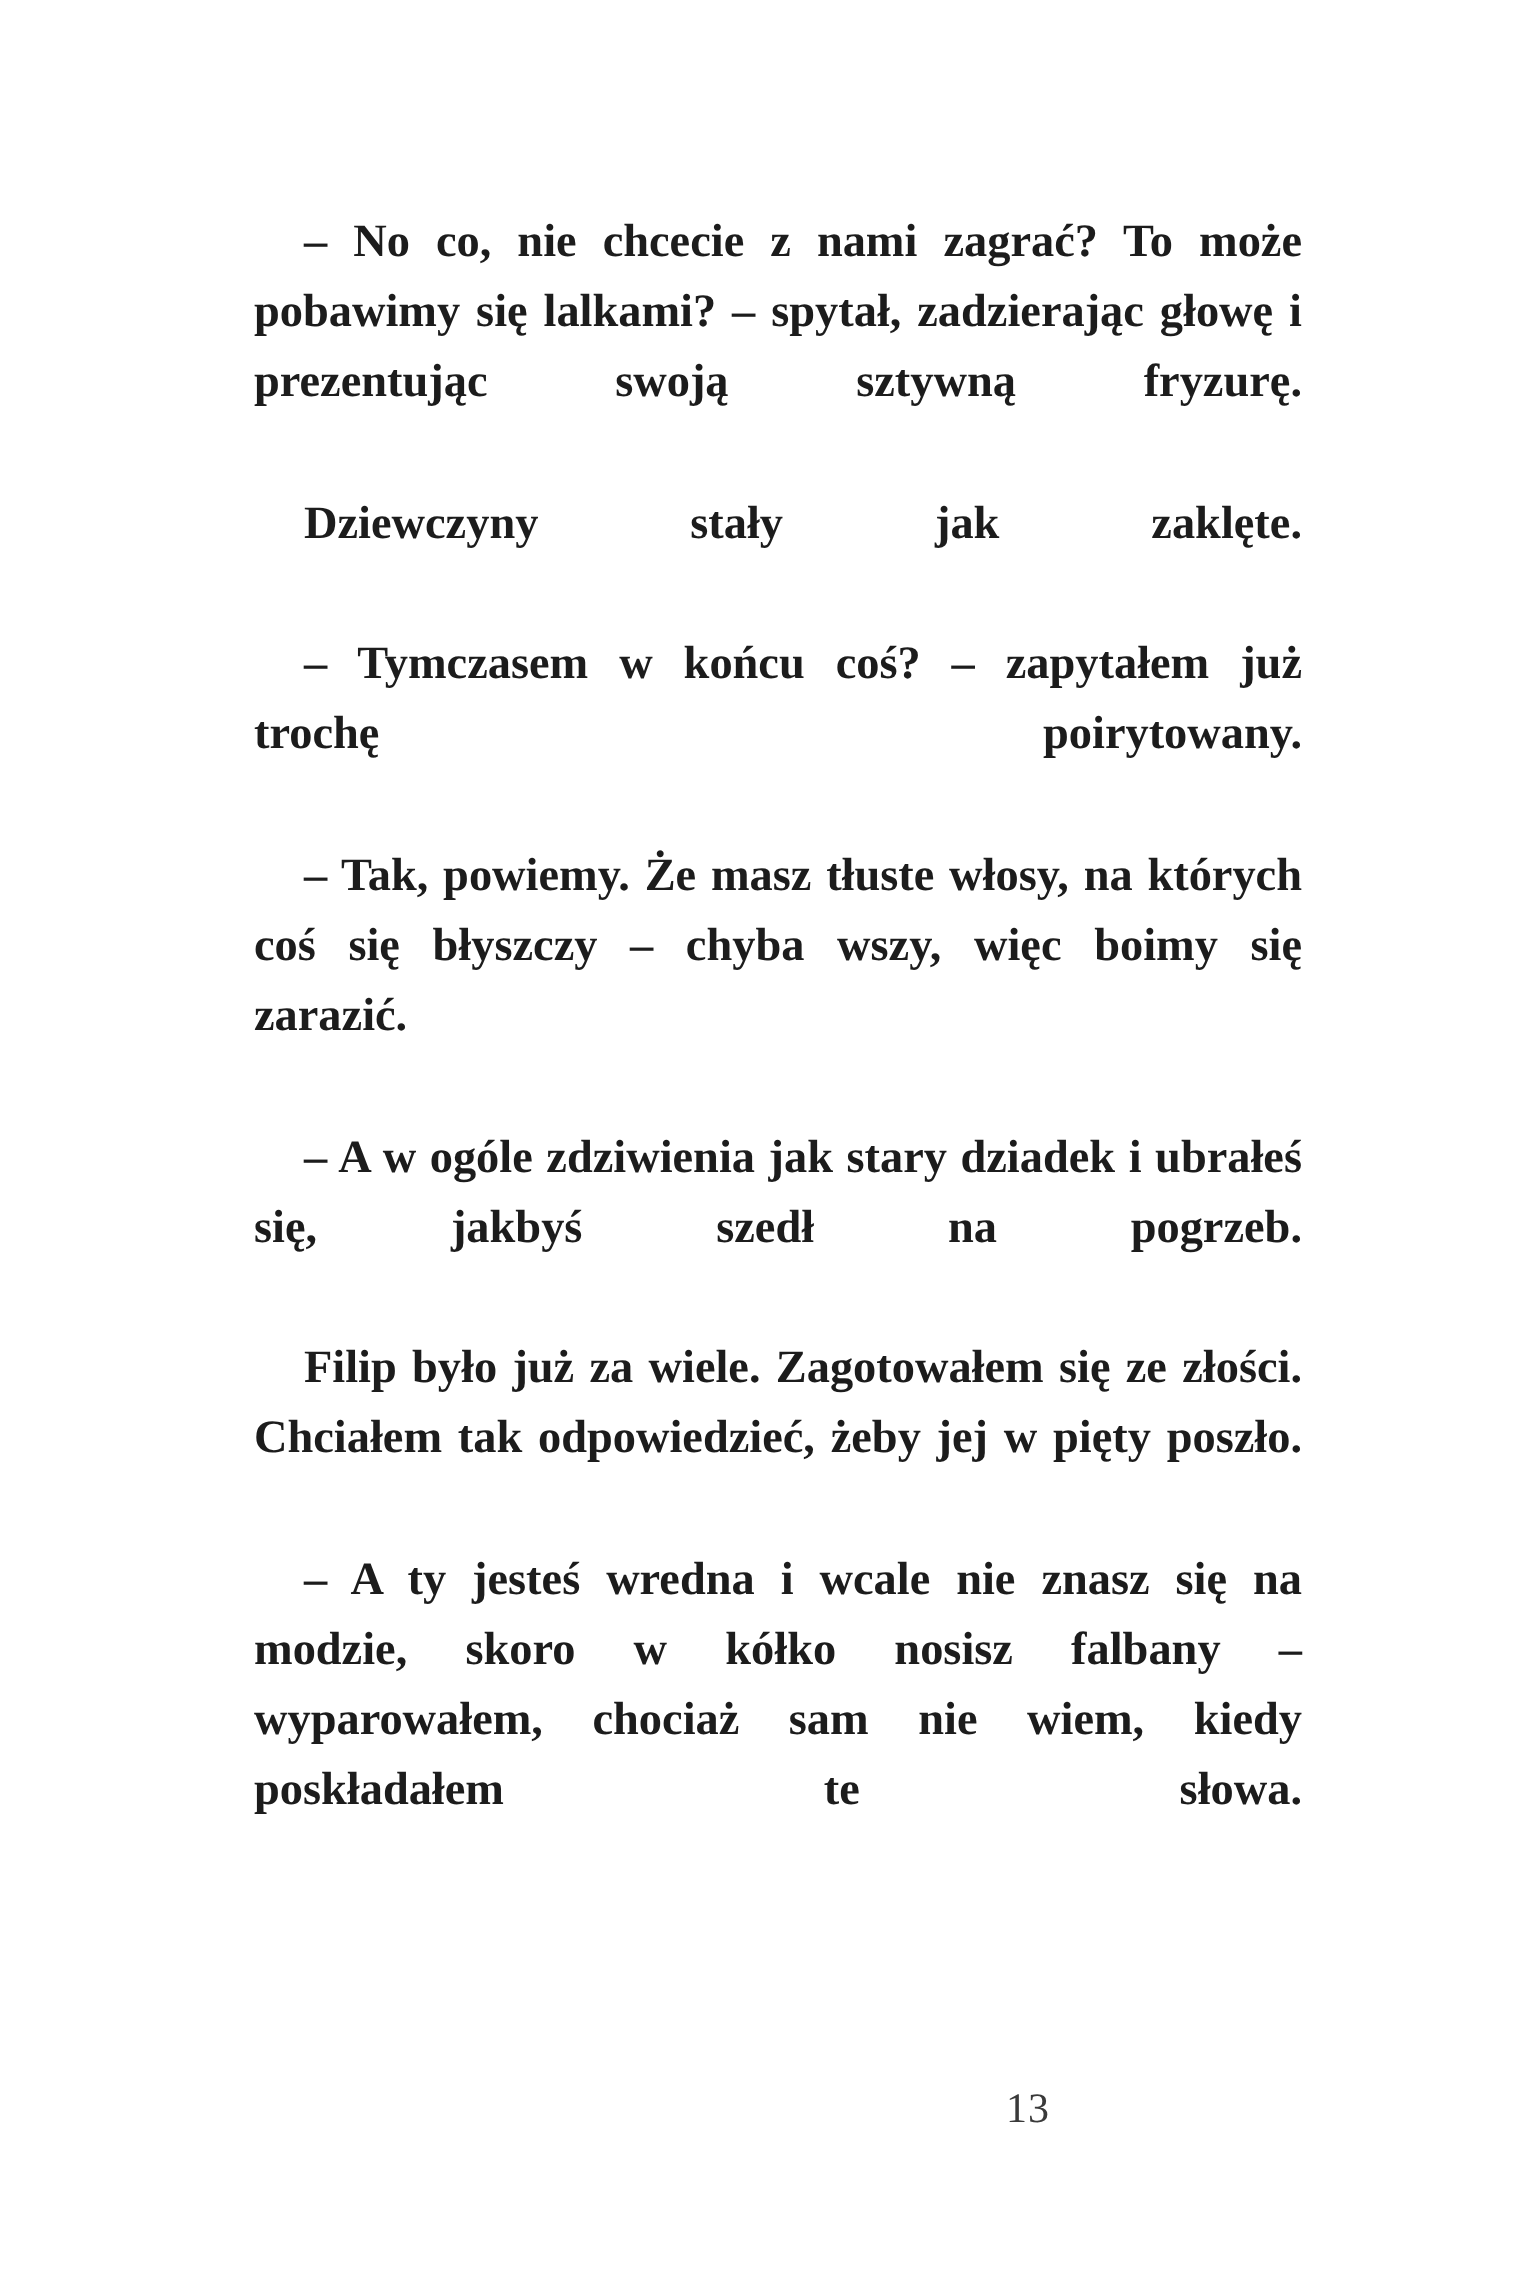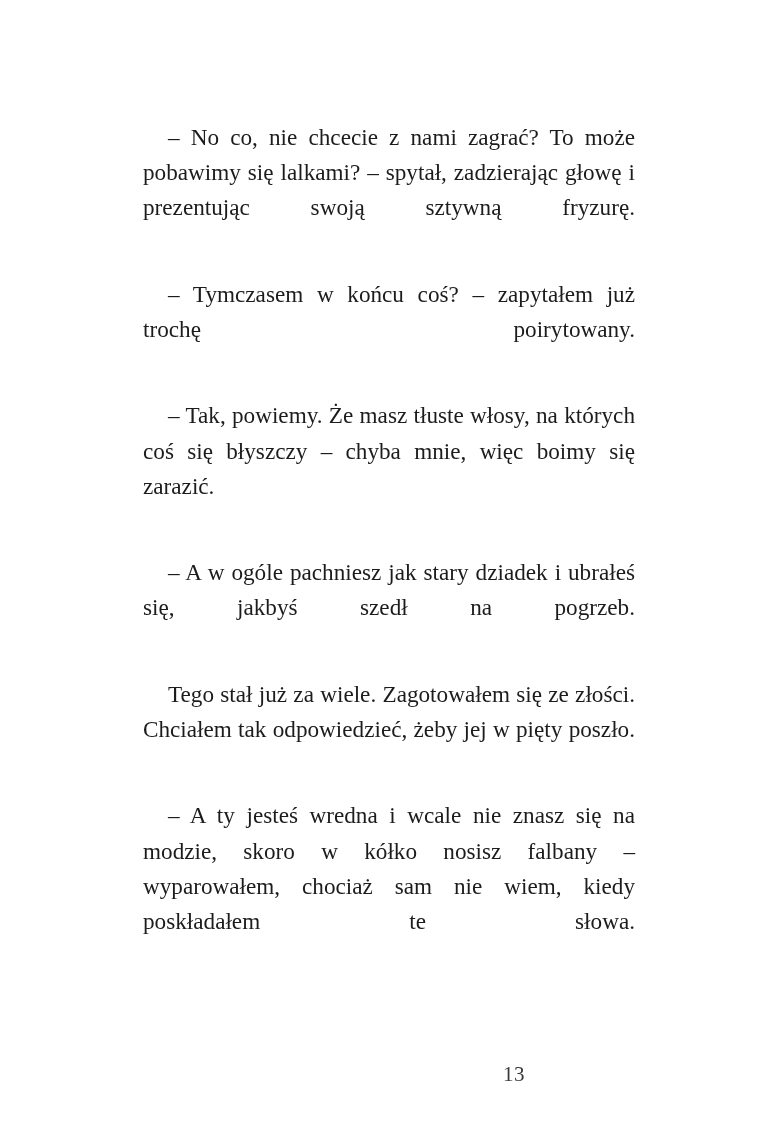--- a/index.html
+++ b/index.html
@@ -27,62 +27,63 @@
     line-height: 35.2px;
     color: #1c1c1c;
     text-align: justify;
     text-justify: inter-word;
     -webkit-hyphens: manual;
     hyphens: manual;
     word-spacing: 0.01em;
   }
 
   .para {
-    margin: 16px;
+    margin: 0;
     padding: 0;
     text-indent: 25px;
     text-align: justify;
+    font-weight: bold;
   }
 
   
   .para::after {
     content: "";
     display: inline-block;
     width: 100%;
   }
 
   .page-number {
     position: absolute;
     left: 0;
     right: 0;
     top: 1042px;
     text-align: center;
     font-family: "Liberation Serif", "DejaVu Serif", serif;
     font-size: 21px;
     color: #3a3a3a;
     letter-spacing: 0.5px;
-    margin-top: 20px;
   }
 
   .page-number .pn-inner {
     display: inline-block;
     margin-left: 268px;
   }
 </style>
 </head>
 <body>
 
 <div class="page">
 
   <div class="text-block">
     <p class="para">– No co, nie chcecie z nami zagrać? To może pobawimy się lalkami? – spytał, zadzierając głowę i prezentując swoją sztywną fryzurę.</p>
+    <p class="para">Dziewczyny stały jak zaklęte.</p>
     <p class="para">– Tymczasem w końcu coś? – zapytałem już trochę poirytowany.</p>
-    <p class="para">– Tak, powiemy. Że masz tłuste włosy, na których coś się błyszczy – chyba mnie, więc boimy się zarazić.</p>
-    <p class="para">– A w ogóle pachniesz jak stary dziadek i ubrałeś się, jakbyś szedł na pogrzeb.</p>
-    <p class="para">Tego stał już za wiele. Zagotowałem się ze złości. Chciałem tak odpowiedzieć, żeby jej w pięty poszło.</p>
+    <p class="para">– Tak, powiemy. Że masz tłuste włosy, na których coś się błyszczy – chyba wszy, więc boimy się zarazić.</p>
+    <p class="para">– A w ogóle zdziwienia jak stary dziadek i ubrałeś się, jakbyś szedł na pogrzeb.</p>
+    <p class="para">Filip było już za wiele. Zagotowałem się ze złości. Chciałem tak odpowiedzieć, żeby jej w pięty poszło.</p>
     <p class="para">– A ty jesteś wredna i wcale nie znasz się na modzie, skoro w kółko nosisz falbany – wyparowałem, chociaż sam nie wiem, kiedy poskładałem te słowa.</p>
 
   </div>
 
   <div class="page-number">
     <span class="pn-inner">13</span>
   </div>
 
 </div>
 

